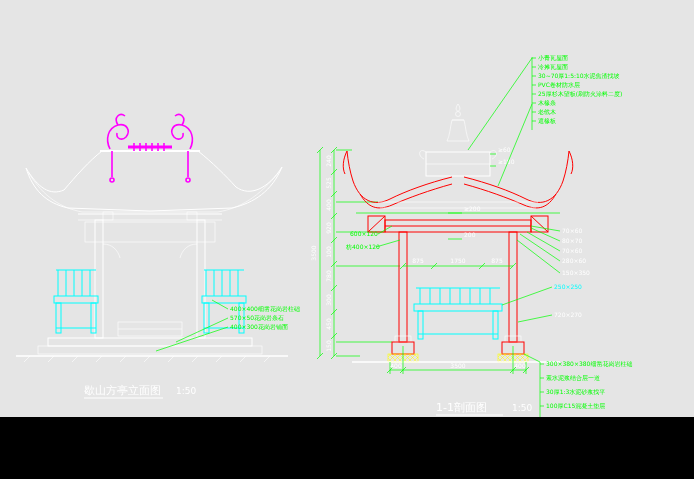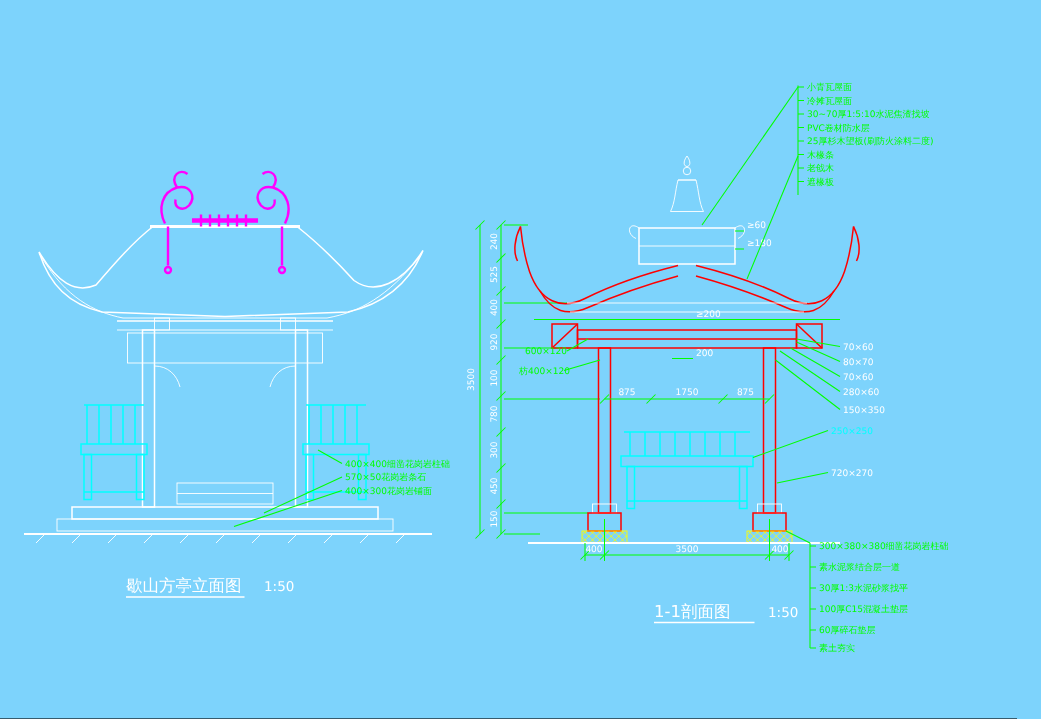--- a/index.html
+++ b/index.html
@@ -1,16 +1,16 @@
 <!DOCTYPE html>
 <html><head>
 <meta charset="utf-8">
 <style>
   html,body{margin:0;padding:0;background:#000;}
-  .canvas{width:694px;height:479px;background:#7dd3fc;position:relative;overflow:hidden;}
+  .canvas{width:694px;height:417px;background:#e5e5e5;position:relative;overflow:hidden;}
   svg{display:block;}
   svg text{font-family:"DejaVu Sans",sans-serif;}
   .sw{stroke:#fff;fill:none;stroke-width:1;}
   .sw2{stroke:#fff;fill:none;stroke-width:.6;}
   .sm{stroke:#ff00ff;fill:none;stroke-width:1.6;}
   .sc{stroke:#00ffff;fill:none;stroke-width:1;}
   .sg{stroke:#00ff00;fill:none;stroke-width:.7;}
   .sr{stroke:#ff0000;fill:none;stroke-width:1;}
   .tw{fill:#fff;font-size:6px;}
   .tg{fill:#00ff00;font-size:6px;}

